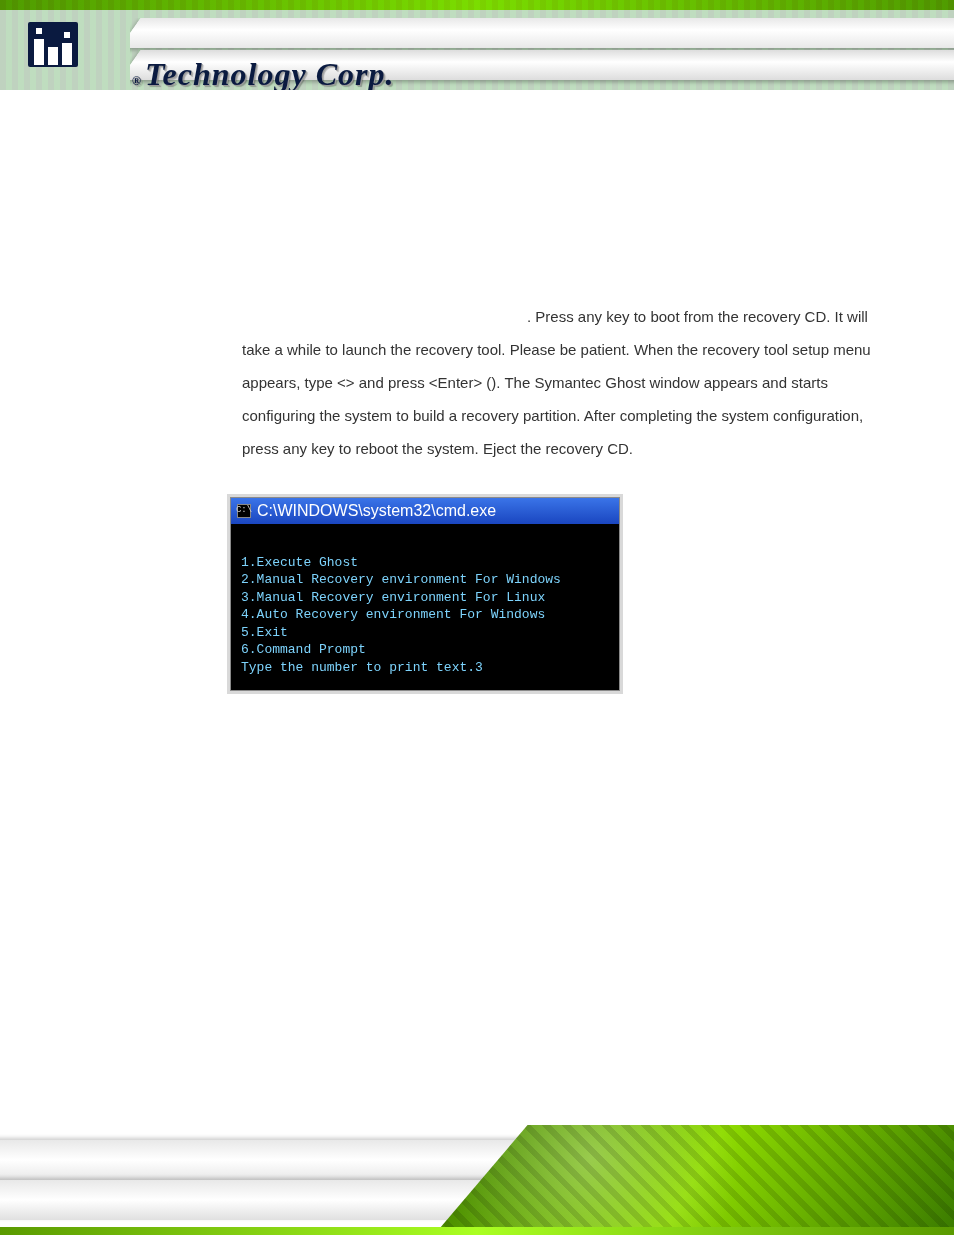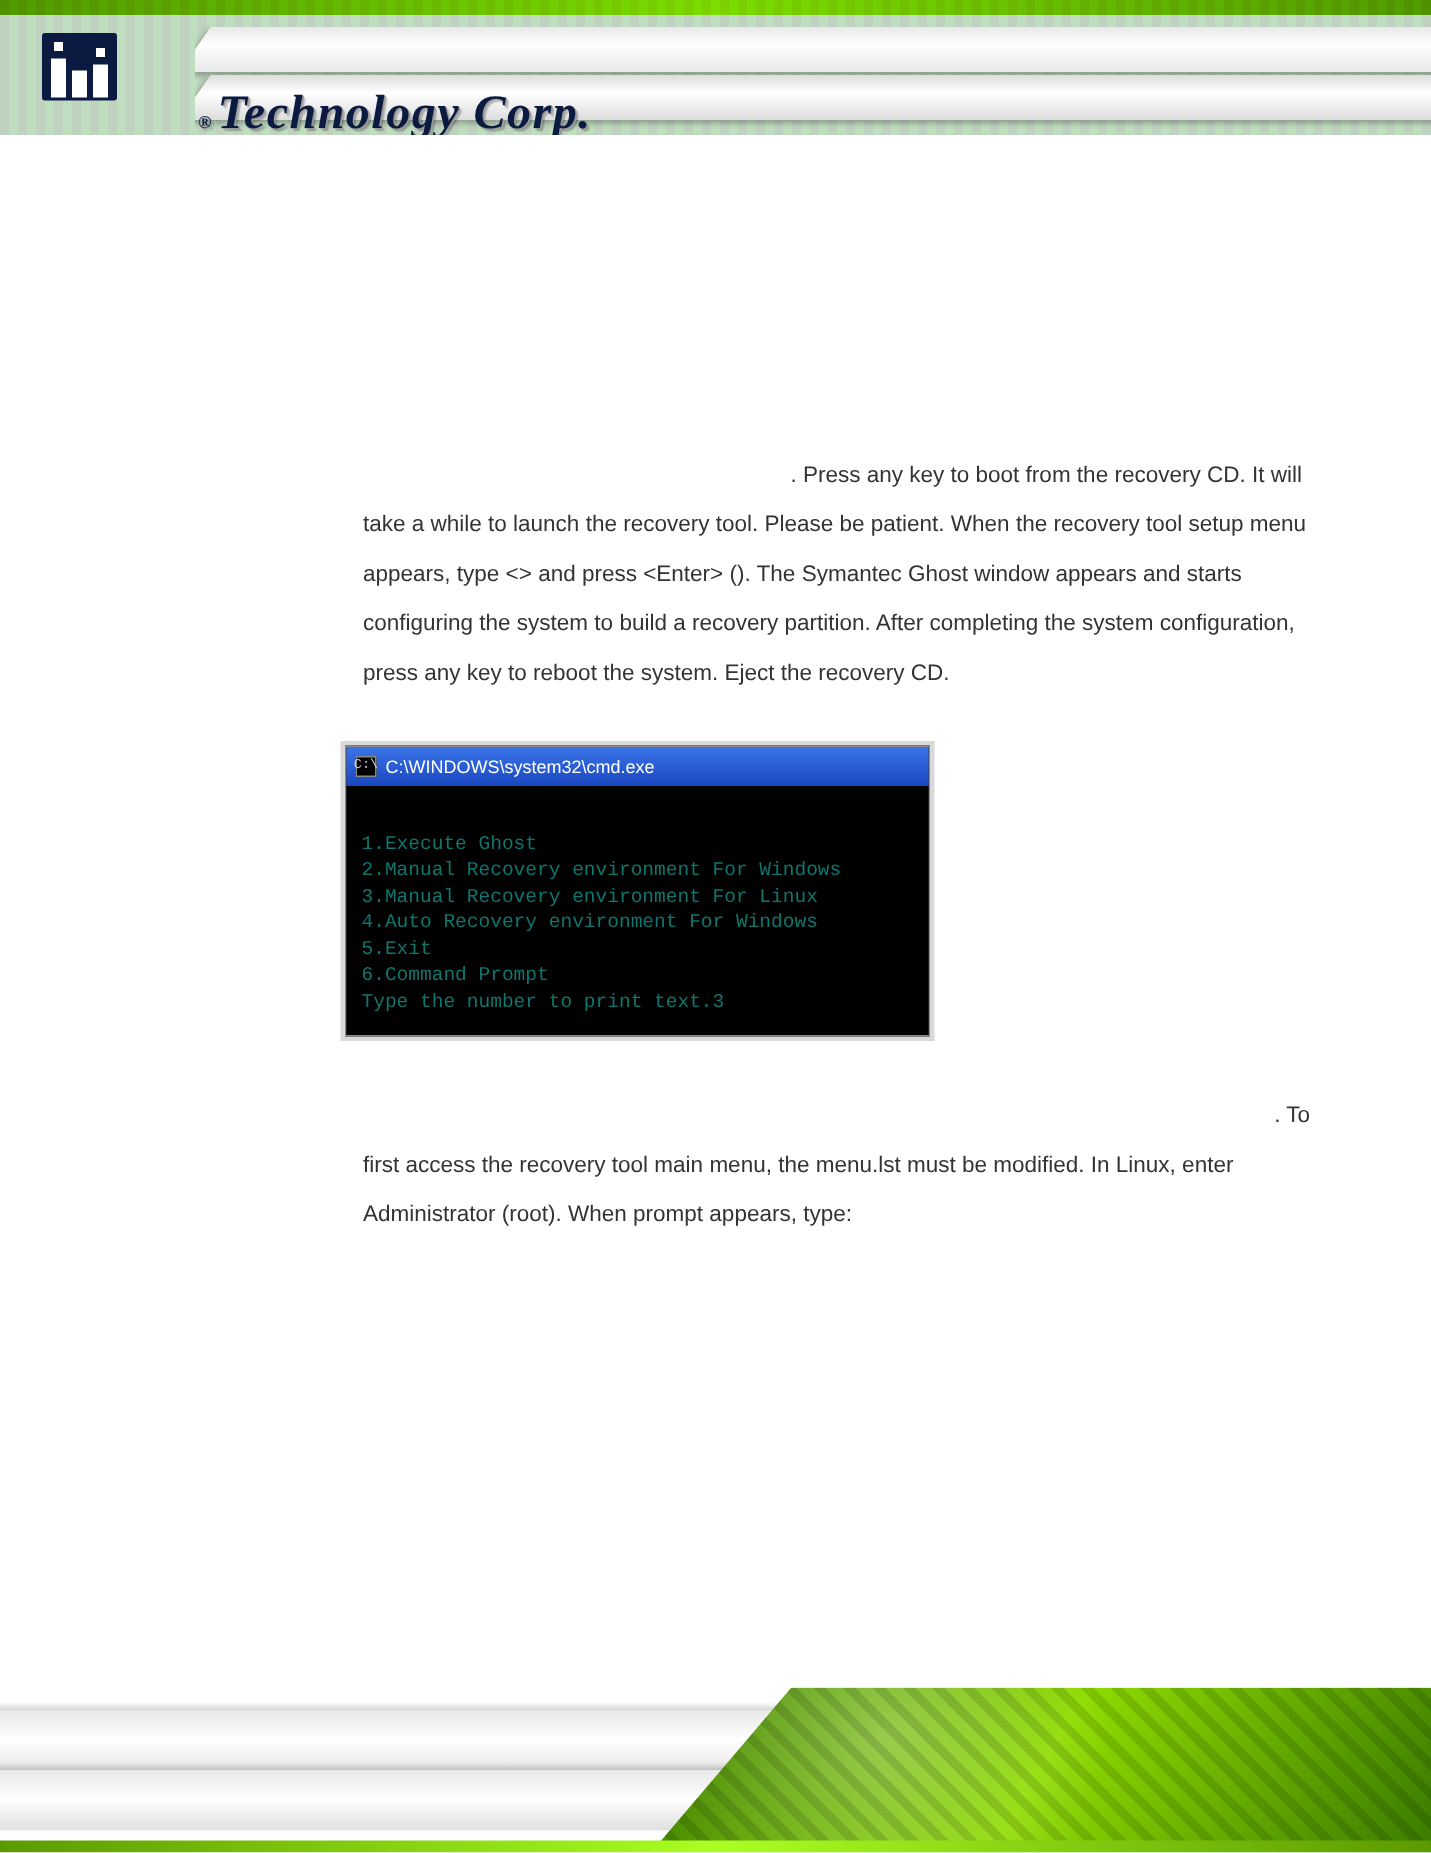--- a/index.html
+++ b/index.html
@@ -42,22 +42,22 @@
   .content p { margin-bottom:6px;margin-left:12px; }
   .ref { color:#333; }
   .key { letter-spacing:.2px; }
 
   
   .figure { margin:32px 0 36px 0; width:390px; background:#000; border:1px solid #8a8a8a; box-shadow:0 0 0 3px #d9d9d9; }
   .titlebar { display:flex; align-items:center; gap:6px; height:26px;
     background:linear-gradient(#3a74e8,#1a46c0); padding:0 6px; }
   .tb-icon { width:14px;height:14px; background:#000; border:1px solid #888; display:flex;align-items:center;justify-content:center; }
   .tb-icon span{ color:#ccc; font-size:9px; font-family:"Courier New",monospace; }
-  .tb-title { color:#fff; font-size:12px; font-family:Tahoma,Arial,sans-serif; }
-  .term { padding:12px 10px 14px 10px; background:#000; color:#0f766e;
+  .tb-title { color:#fff; font-size:16px; font-family:Tahoma,Arial,sans-serif; }
+  .term { padding:12px 10px 14px 10px; background:#000; color:#7dd3fc;
     font-family:"Courier New",monospace; font-size:13px; line-height:1.35; white-space:pre; }
 
   
   .footer { position:absolute; bottom:0; left:0; right:0; height:130px; }
   .footer-stripes { position:absolute; bottom:0; left:0; right:0; height:110px; overflow:hidden; }
   .footer-stripes .sweep { position:absolute; left:-60px; right:420px; height:40px;
     transform:skew(25deg); }
   .footer-stripes .sweep.s1{ bottom:55px; background:linear-gradient(#e8e8e8,#fff,#e8e8e8); box-shadow:0 -2px 4px rgba(0,0,0,.2);}
   .footer-stripes .sweep.s2{ bottom:15px; background:linear-gradient(#e8e8e8,#fff,#e0e0e0); box-shadow:0 -2px 4px rgba(0,0,0,.2);}
   .footer-green { position:absolute; bottom:0; right:0; width:520px; height:110px;
@@ -115,23 +115,20 @@
     <div class="term"><span></span>
 <span>1.Execute Ghost</span>
 <span>2.Manual Recovery environment For Windows</span>
 <span>3.Manual Recovery environment For Linux</span>
 <span>4.Auto Recovery environment For Windows</span>
 <span>5.Exit</span>
 <span>6.Command Prompt</span>
 <span>Type the number to print text.3</span></div>
   </div>
 
-  <p>
-    <span style="visibility:hidden">xxxxxxxxxxxxxxxxxxxxxxxxxxxxxxxxxxxxxxxxxxxxxxxxxxxxxxxxxxxxxxxxxxxxxxxxxxxxxxxxx</span><span>. To first access the recovery tool main menu, the menu.lst must be modified. In Linux, enter Administrator (root). When prompt appears, type:</span>
-  </p>
 </div>
 
 <div class="footer">
   <div class="footer-stripes">
     <div class="sweep s1"></div>
     <div class="sweep s2"></div>
   </div>
   <div class="footer-green"></div>
   <div class="footer-line"></div>
 </div>

